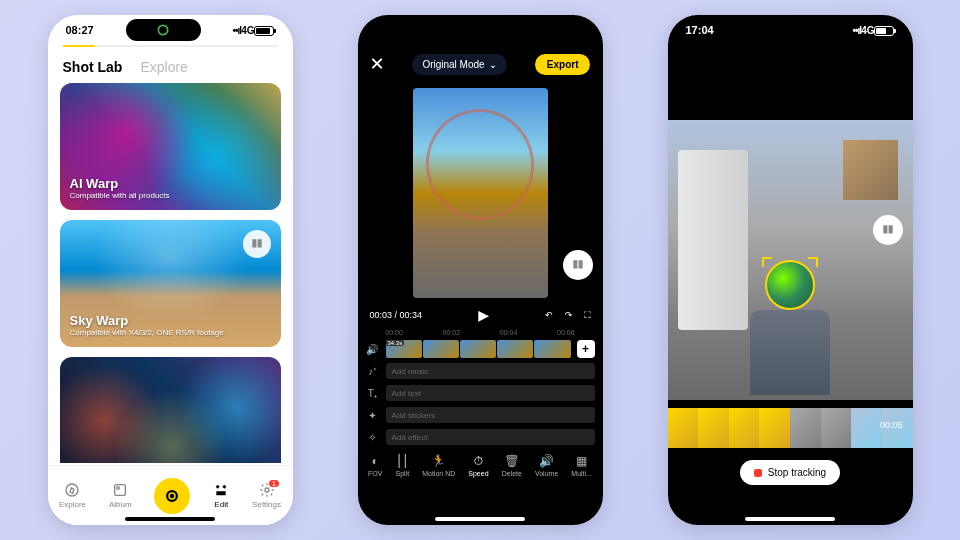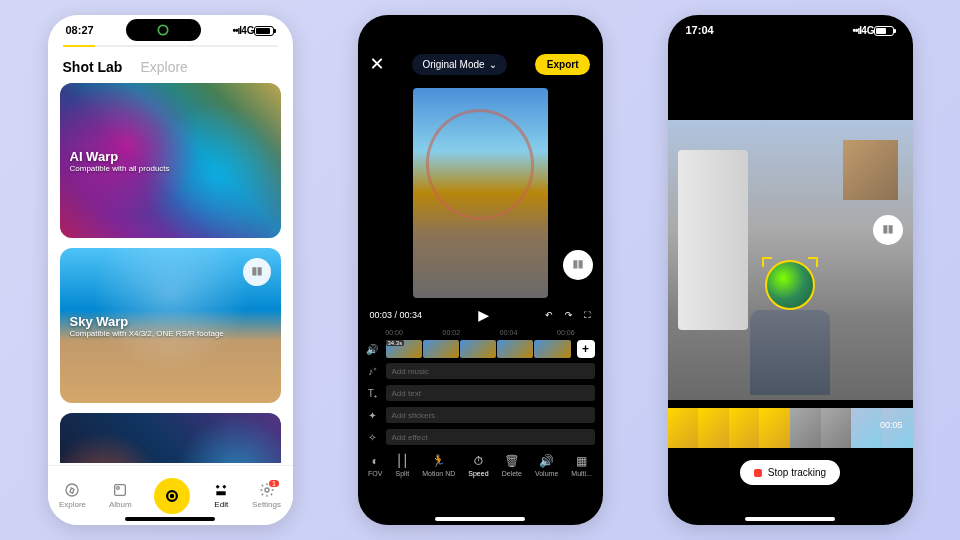--- a/index.html
+++ b/index.html
@@ -15,21 +15,21 @@
 .status-right{display:flex;align-items:flex-end;gap:0;font-size:10px}
 .battery{border:1px solid currentColor;border-radius:3px;width:20px;height:10px;padding:1px;position:relative}
 .battery::after{content:"";position:absolute;right:-3px;top:2px;width:2px;height:4px;background:currentColor;border-radius:0 1px 1px 0}
 .battery-fill{background:currentColor;height:100%;border-radius:1px}
 .progress-bar{height:2px;background:#eee;margin:0 15px}
 .progress-fill{height:100%;background:#ffd700;width:15%}
 .tabs{display:flex;gap:18px;padding:12px 15px 8px;font-size:14px}
 .tab-active{font-weight:700;color:#000}
 .tab-inactive{color:#bbb}
 .cards{padding:0 12px;height:380px;overflow:hidden}
-.card{border-radius:12px;height:155px;margin-bottom:10px;position:relative;overflow:hidden;display:flex;flex-direction:column;justify-content:center;padding:10px}
+.card{border-radius:12px;height:127px;margin-bottom:10px;position:relative;overflow:hidden;display:flex;flex-direction:column;justify-content:flex-end;padding:10px}
 .c1{background:linear-gradient(45deg,#e91e63 0%,#9c27b0 20%,#3f51b5 40%,#00bcd4 60%,#4caf50 80%,#ffeb3b 100%)}
 .c1::before{content:"";position:absolute;inset:0;background:radial-gradient(circle at 30% 40%,rgba(255,0,150,0.6),transparent 40%),radial-gradient(circle at 70% 60%,rgba(0,200,255,0.6),transparent 40%),linear-gradient(135deg,rgba(20,20,40,0.3),rgba(100,50,150,0.4))}
 .c2{background:linear-gradient(to bottom,#4fc3f7 0%,#0288d1 40%,#c19a6b 60%,#d4a76a 100%)}
 .c2::before{content:"";position:absolute;inset:0;background:radial-gradient(ellipse at 50% 30%,rgba(255,255,255,0.3),transparent 50%)}
 .c3{background:linear-gradient(45deg,#1a1a2e 0%,#16213e 30%,#0f3460 60%,#533483 100%)}
 .c3::before{content:"";position:absolute;inset:0;background:radial-gradient(circle at 20% 50%,rgba(255,100,50,0.5),transparent 30%),radial-gradient(circle at 80% 40%,rgba(50,200,255,0.5),transparent 30%),radial-gradient(circle at 50% 70%,rgba(255,255,100,0.3),transparent 40%)}
 .card-title{color:#fff;font-size:13px;font-weight:700;z-index:1;text-shadow:0 1px 3px rgba(0,0,0,0.5)}
 .card-sub{color:#fff;font-size:8px;z-index:1;text-shadow:0 1px 2px rgba(0,0,0,0.5)}
 .book-badge{position:absolute;top:10px;right:10px;width:28px;height:28px;background:rgba(255,255,255,0.9);border-radius:50%;display:flex;align-items:center;justify-content:center;z-index:2}
 .bottomnav{position:absolute;bottom:0;left:0;right:0;height:60px;background:#fff;display:flex;justify-content:space-around;align-items:center;border-top:1px solid #eee}

